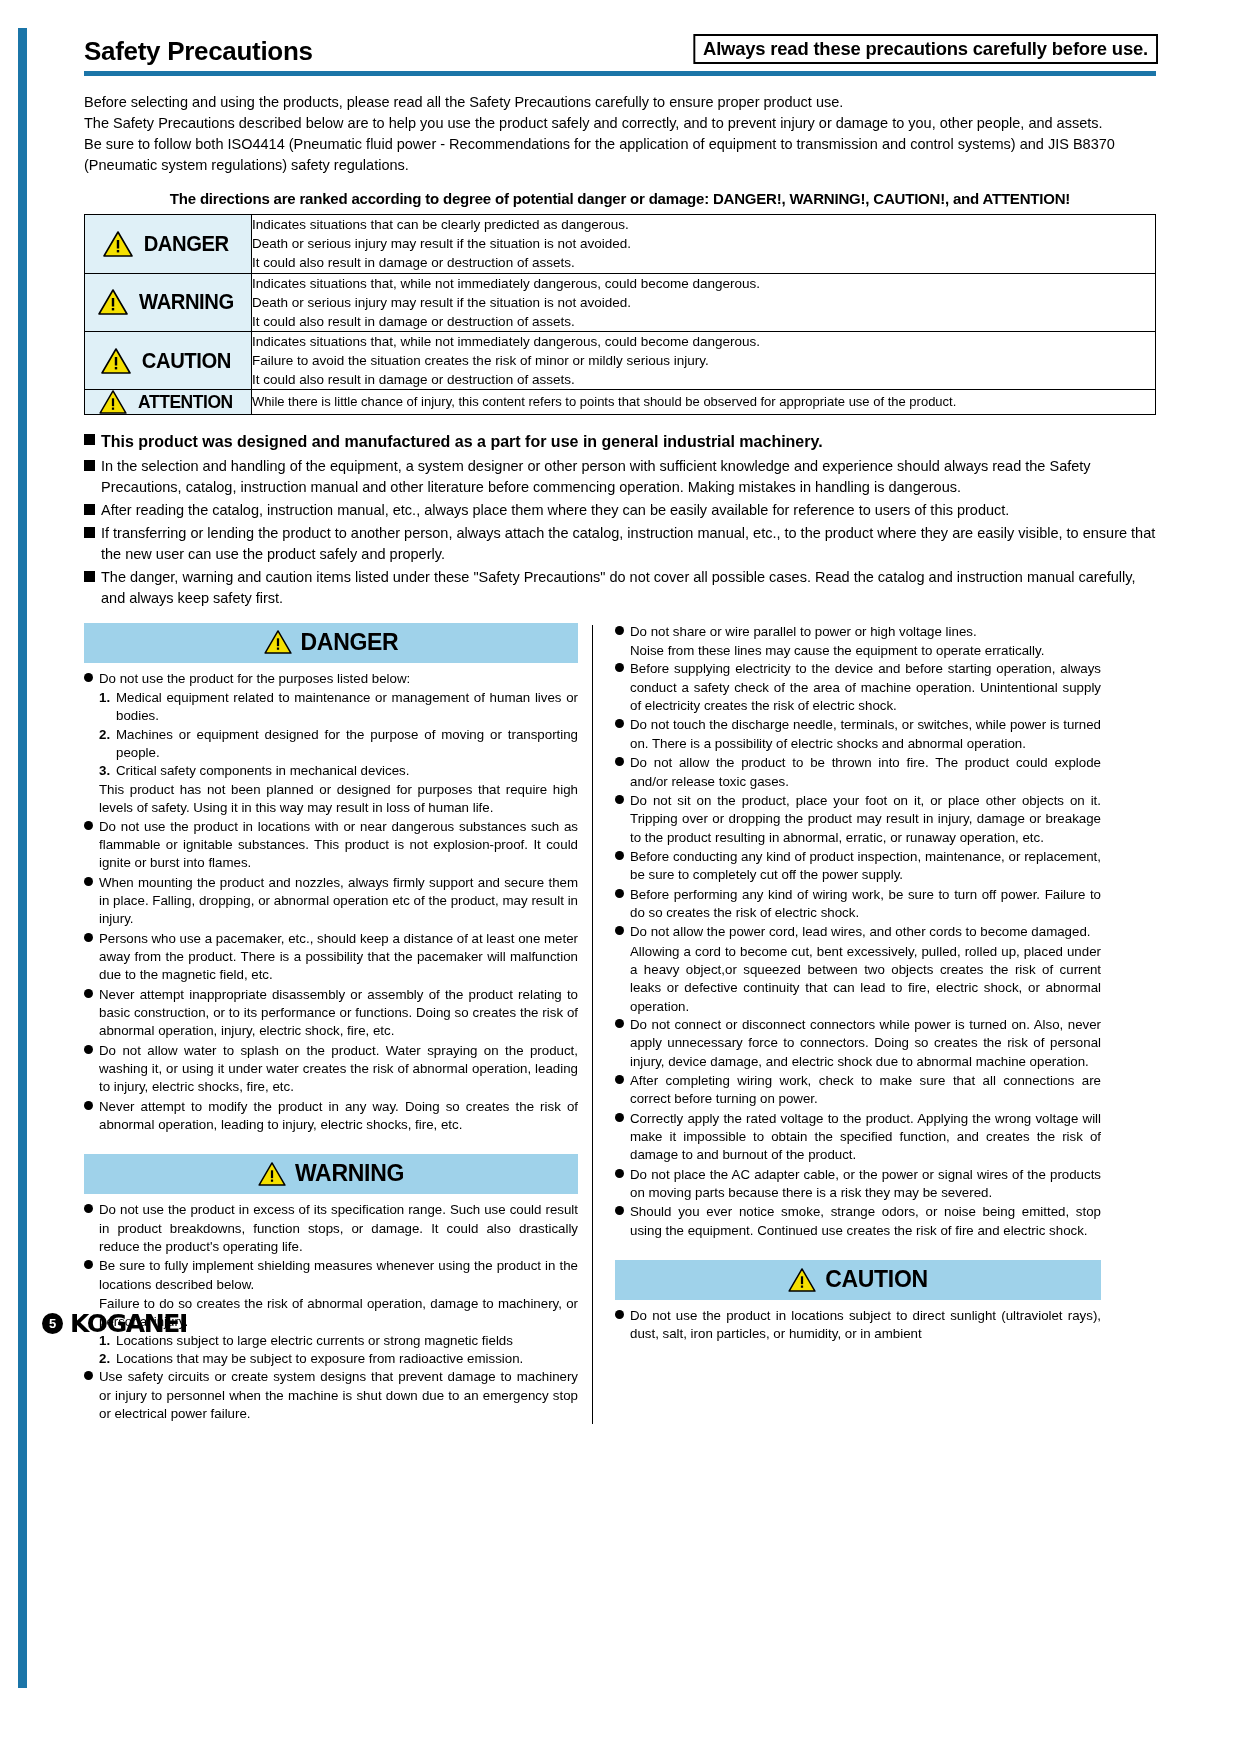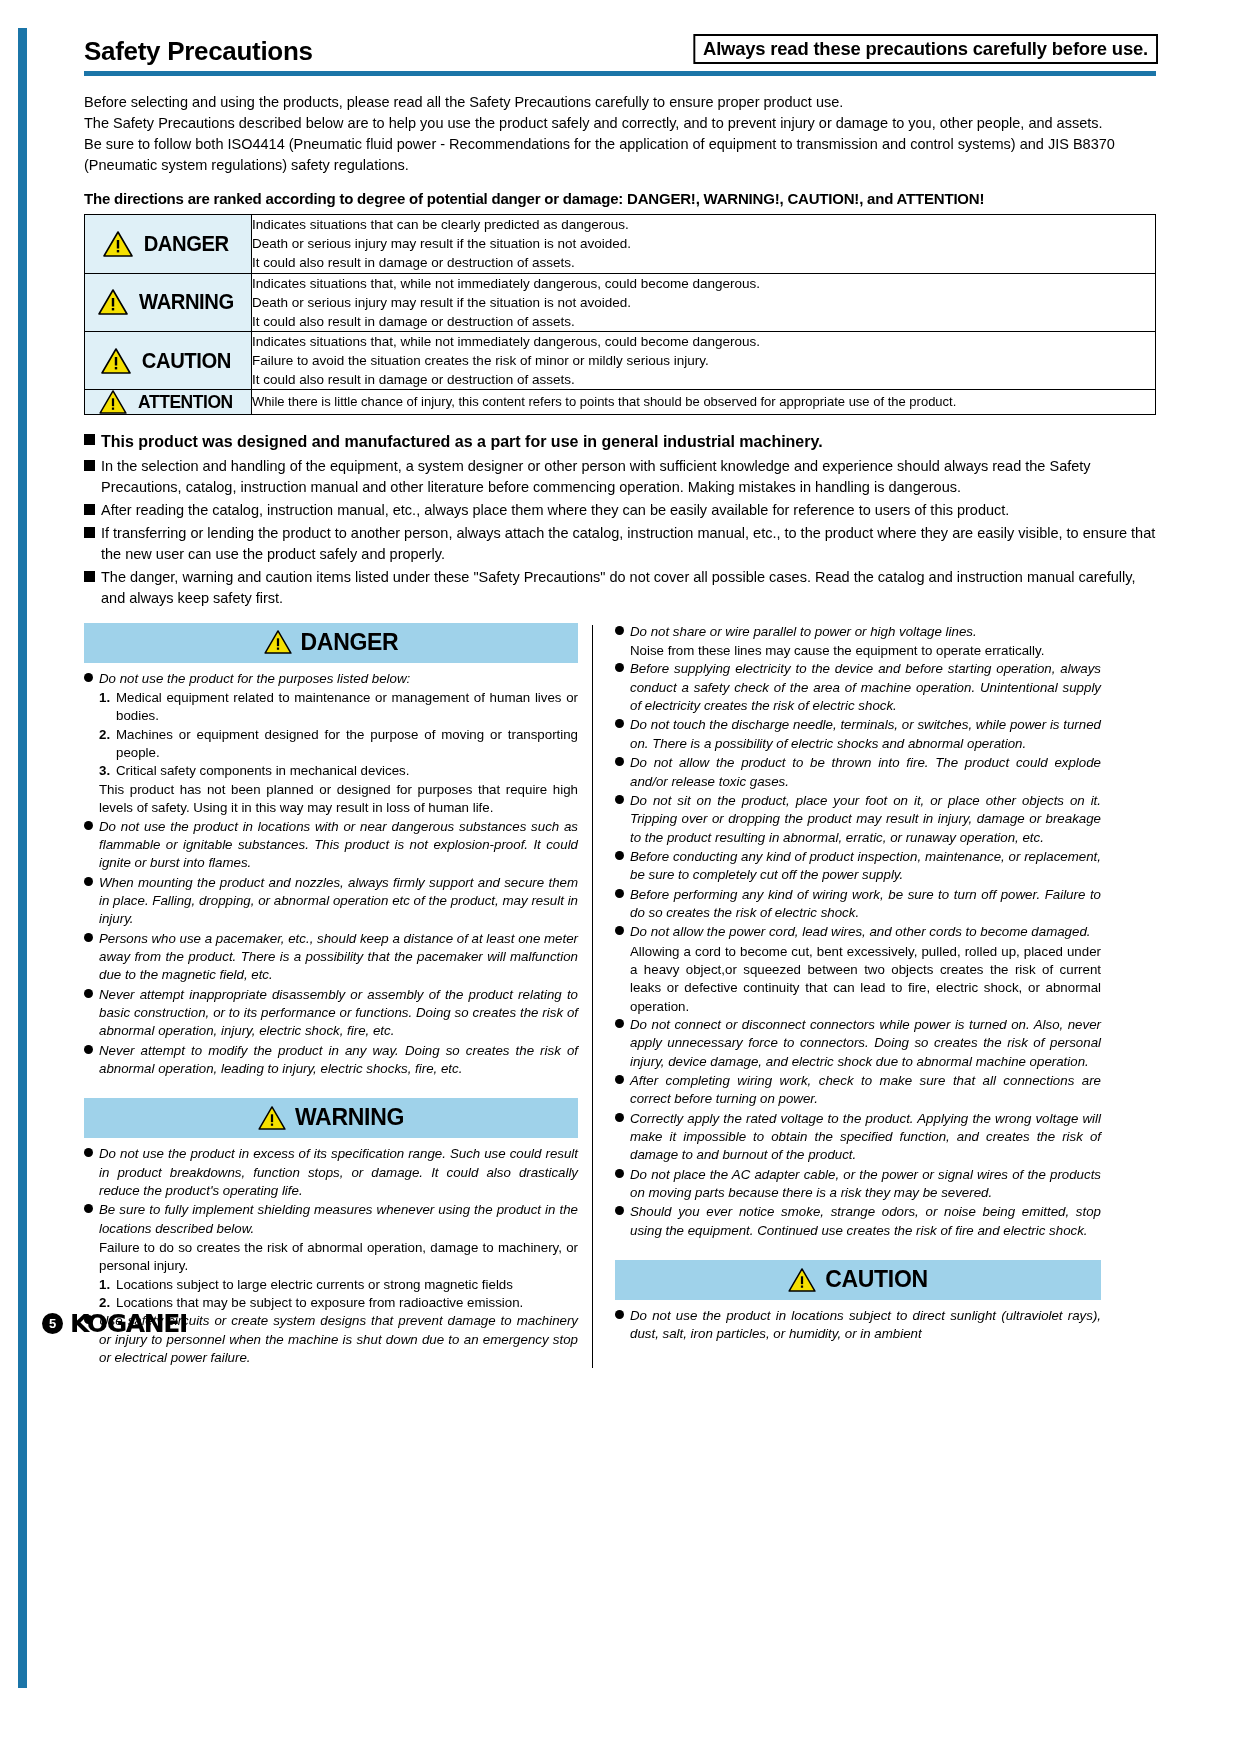--- a/index.html
+++ b/index.html
@@ -61,20 +61,21 @@
     margin: 16px 42px 0 42px;
     font-size: 14.5px;
     line-height: 1.45;
   }
   .intro p { margin: 0; }
   .rank-line {
     margin: 14px 42px 0 42px;
     font-size: 15px;
     font-weight: bold;
     letter-spacing: -0.2px;
+    text-align: center;
   }
   
   .level-table {
     margin: 7px 42px 0 42px;
     border: 1px solid #000;
     border-collapse: collapse;
     width: calc(100% - 84px);
   }
   .level-table td {
     border: 1px solid #000;
@@ -184,21 +185,21 @@
     width: 15px;
     padding-top: 3px;
   }
   .bl .dot i {
     display: block;
     width: 9px;
     height: 9px;
     border-radius: 50%;
     background: #000;
   }
-  .bl .txt { flex: 1 1 auto; text-align: justify; font-style: italic; }
+  .bl .txt { flex: 1 1 auto; text-align: justify; }
   .sub {
     margin-left: 15px;
     display: flex;
     font-size: 13.3px;
     line-height: 1.38;
   }
   .sub .num {
     flex: 0 0 auto;
     width: 17px;
     font-weight: bold;
@@ -438,20 +439,26 @@
       <div class="bl">
         <span class="dot">
             <i></i>
           </span>
         <span class="txt">Never attempt inappropriate disassembly or assembly of the product relating to basic construction, or to its performance or functions. Doing so creates the risk of abnormal operation, injury, electric shock, fire, etc.</span>
       </div>
       <div class="bl">
         <span class="dot">
             <i></i>
           </span>
+        <span class="txt">Do not allow water to splash on the product. Water spraying on the product, washing it, or using it under water creates the risk of abnormal operation, leading to injury, electric shocks, fire, etc.</span>
+      </div>
+      <div class="bl">
+        <span class="dot">
+            <i></i>
+          </span>
         <span class="txt">Never attempt to modify the product in any way. Doing so creates the risk of abnormal operation, leading to injury, electric shocks, fire, etc.</span>
       </div>
 
       <div class="band-wrap">
         <div class="band">
           <span class="tri">
             <svg width="28" height="24" viewBox="0 0 30 26">
                 <polygon points="15,1 29,25 1,25" fill="#f5e000" stroke="#000" stroke-width="1.6" stroke-linejoin="round"></polygon>
                 <rect x="13.8" y="9" width="2.4" height="8.5" fill="#000"></rect>
                 <rect x="13.8" y="19" width="2.4" height="2.4" fill="#000"></rect>

